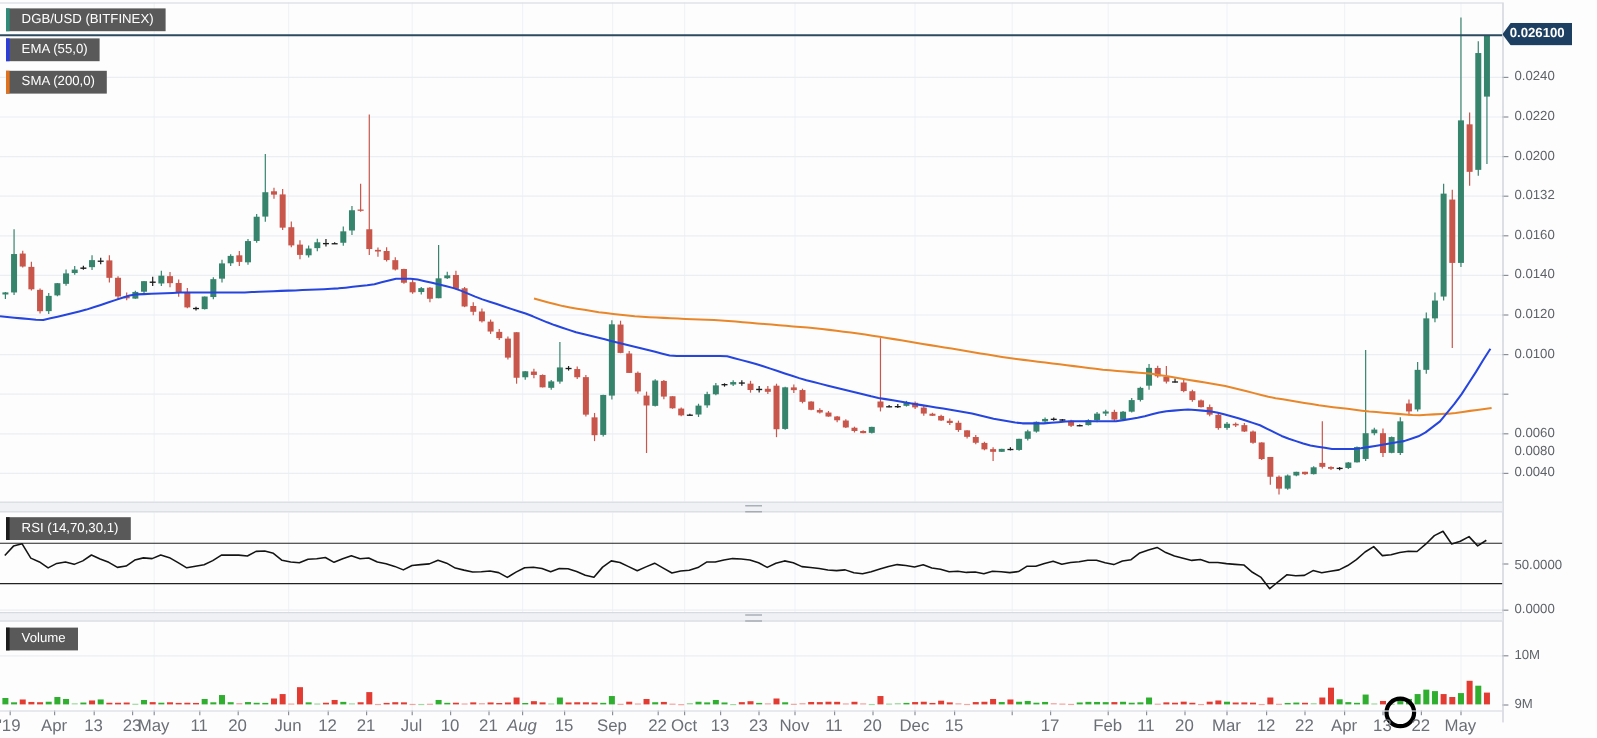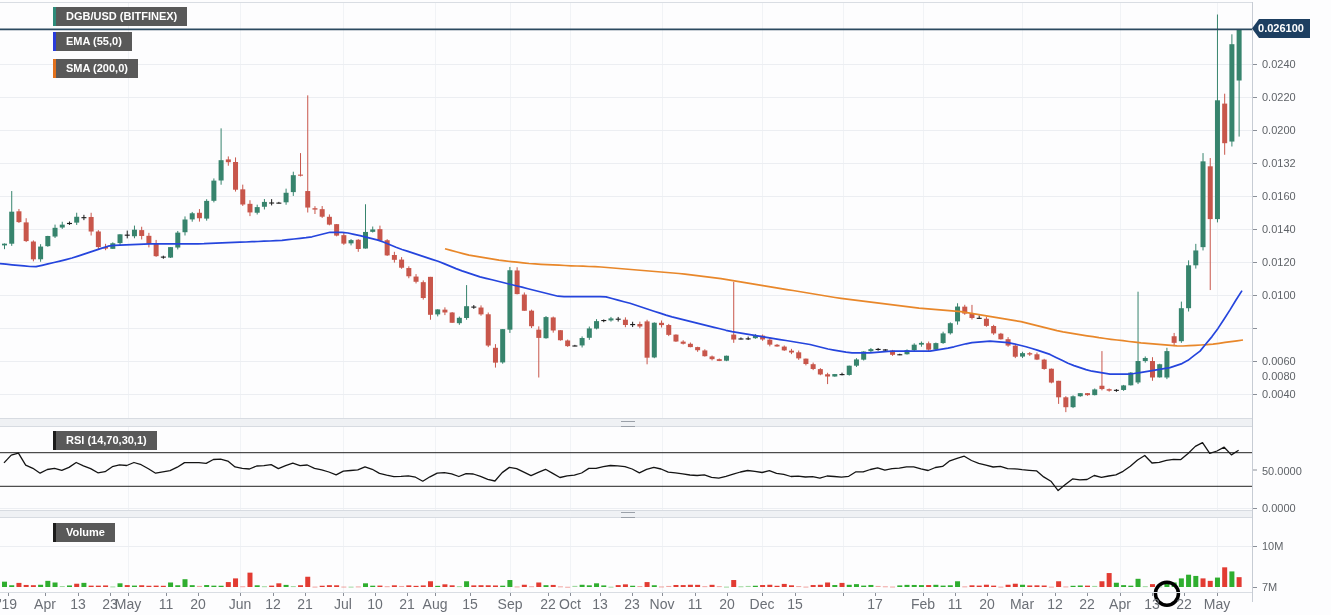--- a/index.html
+++ b/index.html
@@ -2,21 +2,21 @@
 <html><head>
 <meta charset="utf-8">
 <style>
   html,body{margin:0;padding:0;background:#fff;}
   #chart{position:relative;width:1331px;height:615px;background:#fdfdfe;overflow:hidden;
          font-family:"Liberation Sans",sans-serif;-webkit-font-smoothing:antialiased;}
   #chart-svg{position:absolute;left:0;top:0;}
   .hairline{position:absolute;left:0;width:1252px;height:1px;background:#d9dde3;}
   .axis-border{position:absolute;left:1252px;top:2px;width:1px;height:600px;background:#c7ccd4;}
   .legend-box{position:absolute;height:19px;line-height:19px;padding:0 10px 0 7px;background:#595959;
-              color:#fff;font-size:11px;font-weight:bold;white-space:nowrap;margin-left:48px;}
+              color:#fff;font-size:11px;font-weight:normal;white-space:nowrap;}
   .legend-box .bl{position:absolute;left:0;top:0;width:3px;height:100%;}
   .legend-box span{padding-left:6px;}
   .sep{position:absolute;left:0;width:1252px;background:#eff1f4;border-top:1px solid #d7dbe1;border-bottom:1px solid #d7dbe1;}
   .grip{position:absolute;left:621px;top:2px;width:14px;height:4px;
         border-top:1px solid #9aa0a8;border-bottom:1px solid #9aa0a8;}
   .y-label{position:absolute;left:1262px;height:14px;line-height:14px;font-size:11px;color:#5f6368;}
   .x-label{position:absolute;top:597px;height:14px;line-height:14px;font-size:14px;color:#6b6f76;transform:translateX(-50%);}
   #price-tag{position:absolute;left:1252px;width:58px;height:19px;line-height:19px;background:#1d3f61;color:#fff;
              font-size:11px;font-weight:bold;text-align:center;
              clip-path:polygon(7px 0,100% 0,100% 100%,7px 100%,0 50%);}
@@ -707,37 +707,37 @@
       <div class="y-label" style="top: 189px;">0.0160</div>
       <div class="y-label" style="top: 222px;">0.0140</div>
       <div class="y-label" style="top: 255px; text-align: center;">0.0120</div>
       <div class="y-label" style="top: 288px;">0.0100</div>
       <div class="y-label" style="top: 321px; margin-top: 48px;">0.0080</div>
       <div class="y-label" style="top: 354px;">0.0060</div>
       <div class="y-label" style="top: 387px;">0.0040</div>
       <div class="y-label" style="top: 463.5px;">50.0000</div>
       <div class="y-label" style="top: 501px;">0.0000</div>
       <div class="y-label" style="top: 539px;">10M</div>
-      <div class="y-label" style="top: 580px;">7M</div>
+      <div class="y-label" style="top: 580px;">9M</div>
     </div>
   <div id="x-axis">
       <div class="x-label" style="left: 8px;">'19</div>
       <div class="x-label" style="left: 45px;">Apr</div>
       <div class="x-label" style="left: 78px;">13</div>
       <div class="x-label" style="left: 110px;">23</div>
       <div class="x-label" style="left: 128px;">May</div>
       <div class="x-label" style="left: 166px;">11</div>
       <div class="x-label" style="left: 198px;">20</div>
       <div class="x-label" style="left: 240px;">Jun</div>
       <div class="x-label" style="left: 273px;">12</div>
       <div class="x-label" style="left: 305px;">21</div>
       <div class="x-label" style="left: 343px;">Jul</div>
       <div class="x-label" style="left: 375px;">10</div>
       <div class="x-label" style="left: 407px;">21</div>
-      <div class="x-label" style="left: 435px;">Aug</div>
+      <div class="x-label" style="left: 435px; font-style: italic;">Aug</div>
       <div class="x-label" style="left: 470px;">15</div>
       <div class="x-label" style="left: 510px;">Sep</div>
       <div class="x-label" style="left: 548px;">22</div>
       <div class="x-label" style="left: 570px;">Oct</div>
       <div class="x-label" style="left: 600px;">13</div>
       <div class="x-label" style="left: 632px;">23</div>
       <div class="x-label" style="left: 662px;">Nov</div>
       <div class="x-label" style="left: 695px;">11</div>
       <div class="x-label" style="left: 727px;">20</div>
       <div class="x-label" style="left: 762px;">Dec</div>

